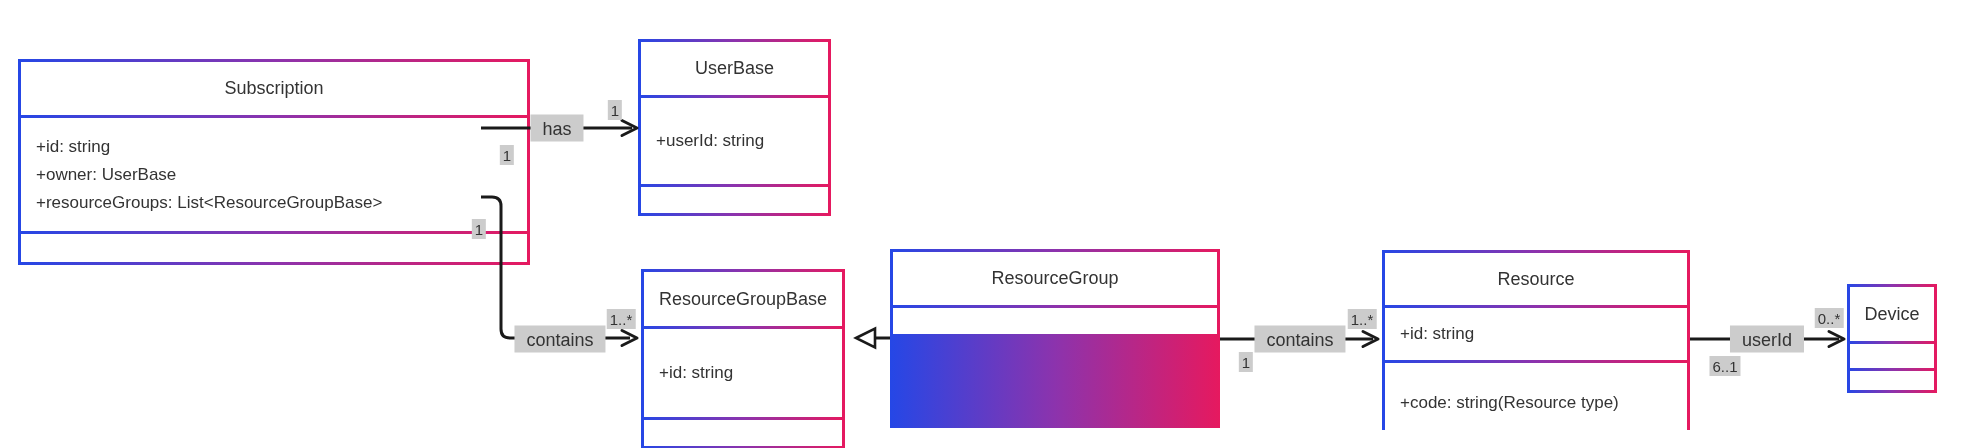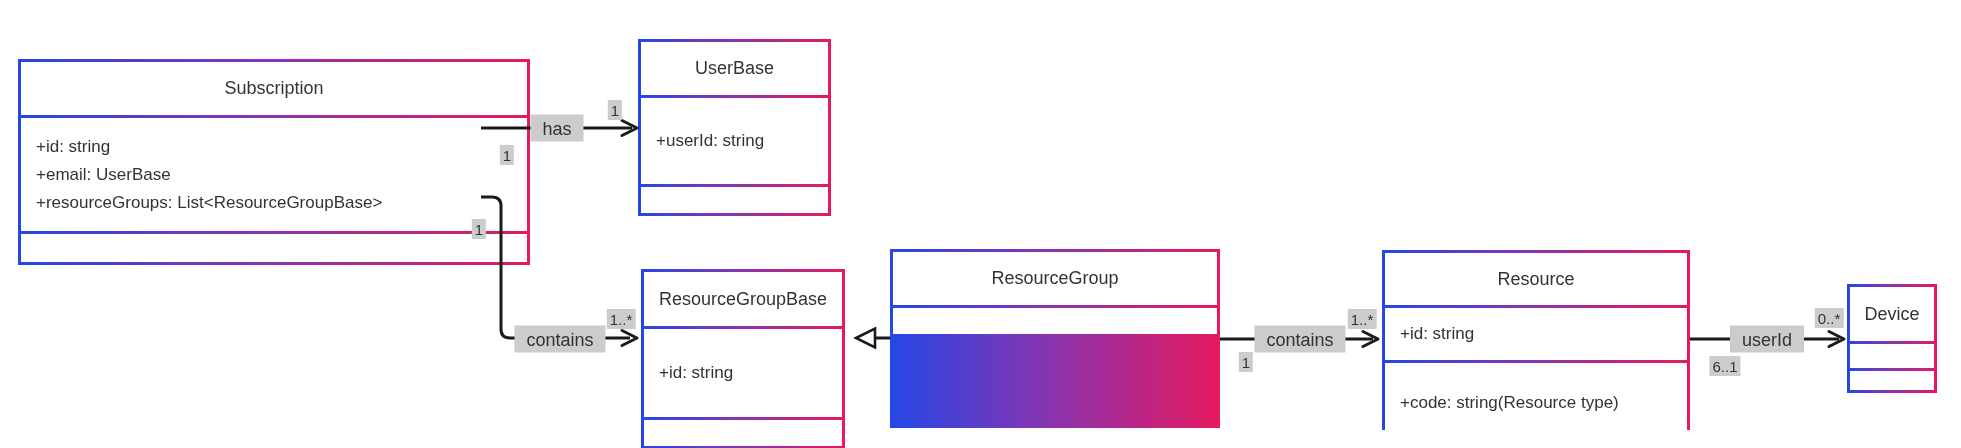--- a/index.html
+++ b/index.html
@@ -59,21 +59,21 @@
 </style>
 </head>
 <body>
 
 <div id="canvas">
 
   <div class="uml-box" style="left:18px;top:59px;width:512px;height:206px">
     <div class="sect title" style="height:53px">Subscription</div>
     <div class="sect attrs">
       <div class="attr">+id: string</div>
-      <div class="attr">+email: UserBase</div>
+      <div class="attr">+owner: UserBase</div>
       <div class="attr">+resourceGroups: List&lt;ResourceGroupBase&gt;</div>
     </div>
     <div class="sect empty" style="height:28px"></div>
   </div>
 
   <div class="uml-box" style="left:638px;top:39px;width:193px;height:177px">
     <div class="sect title" style="height:53px">UserBase</div>
     <div class="sect attrs">
       <div class="attr">+userId: string</div>
     </div>

